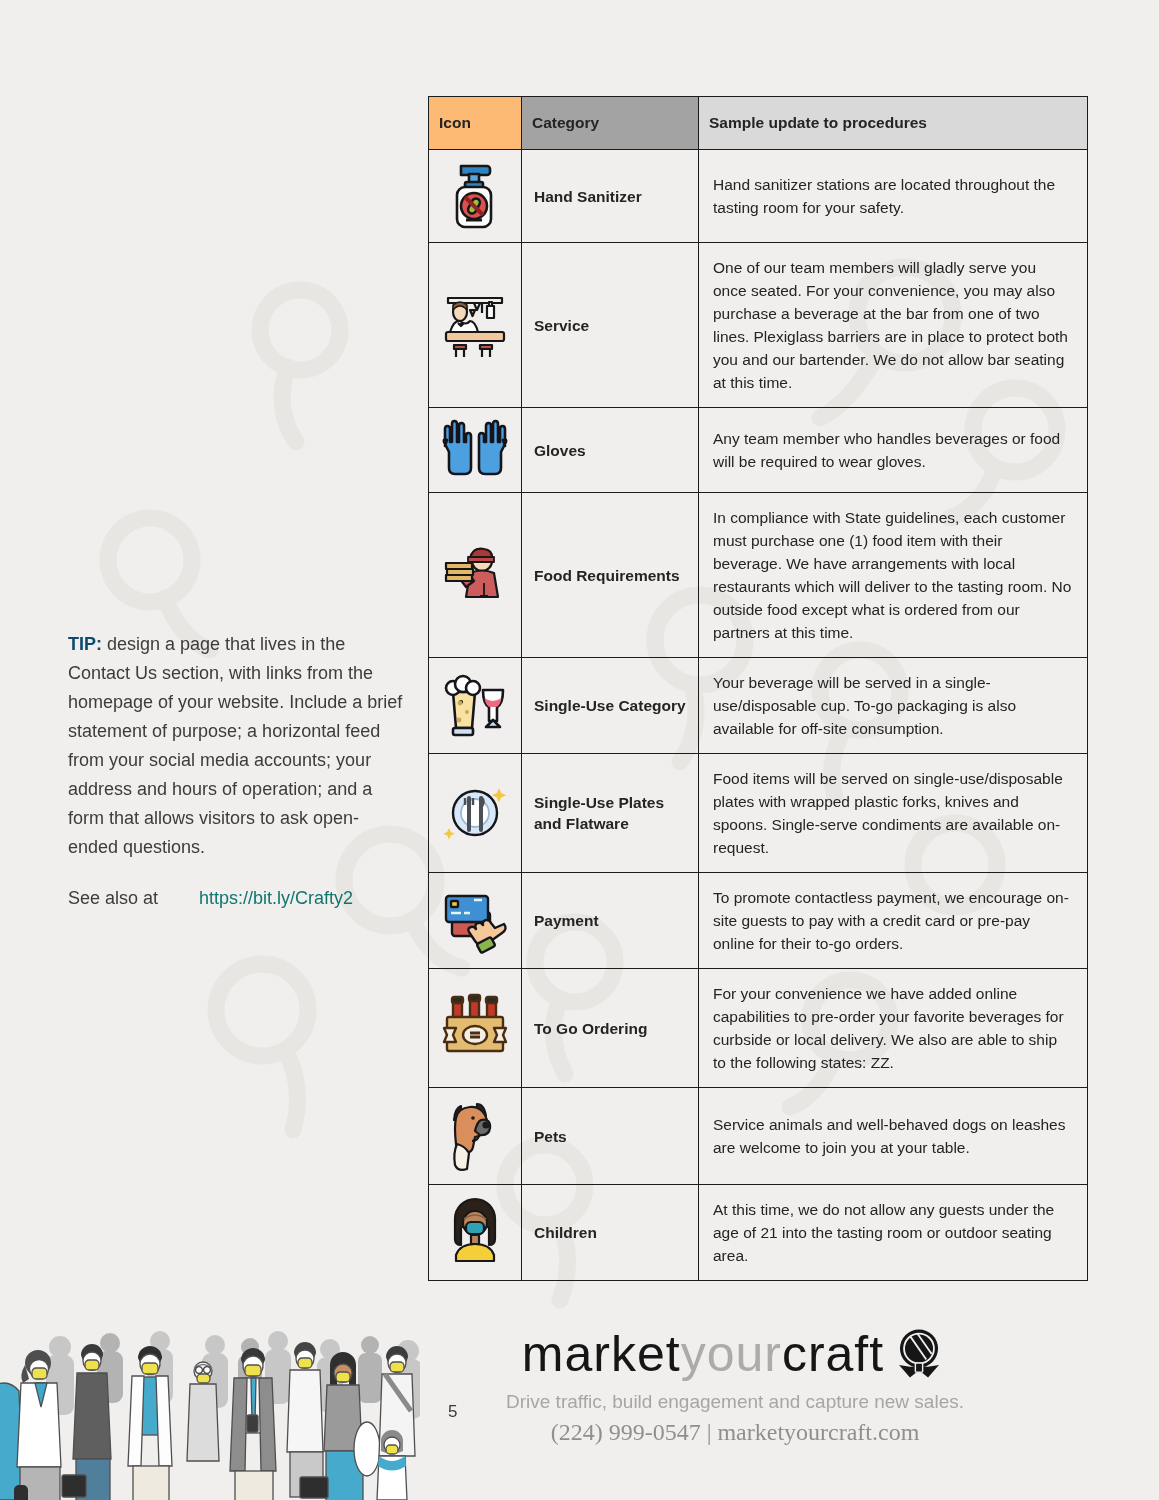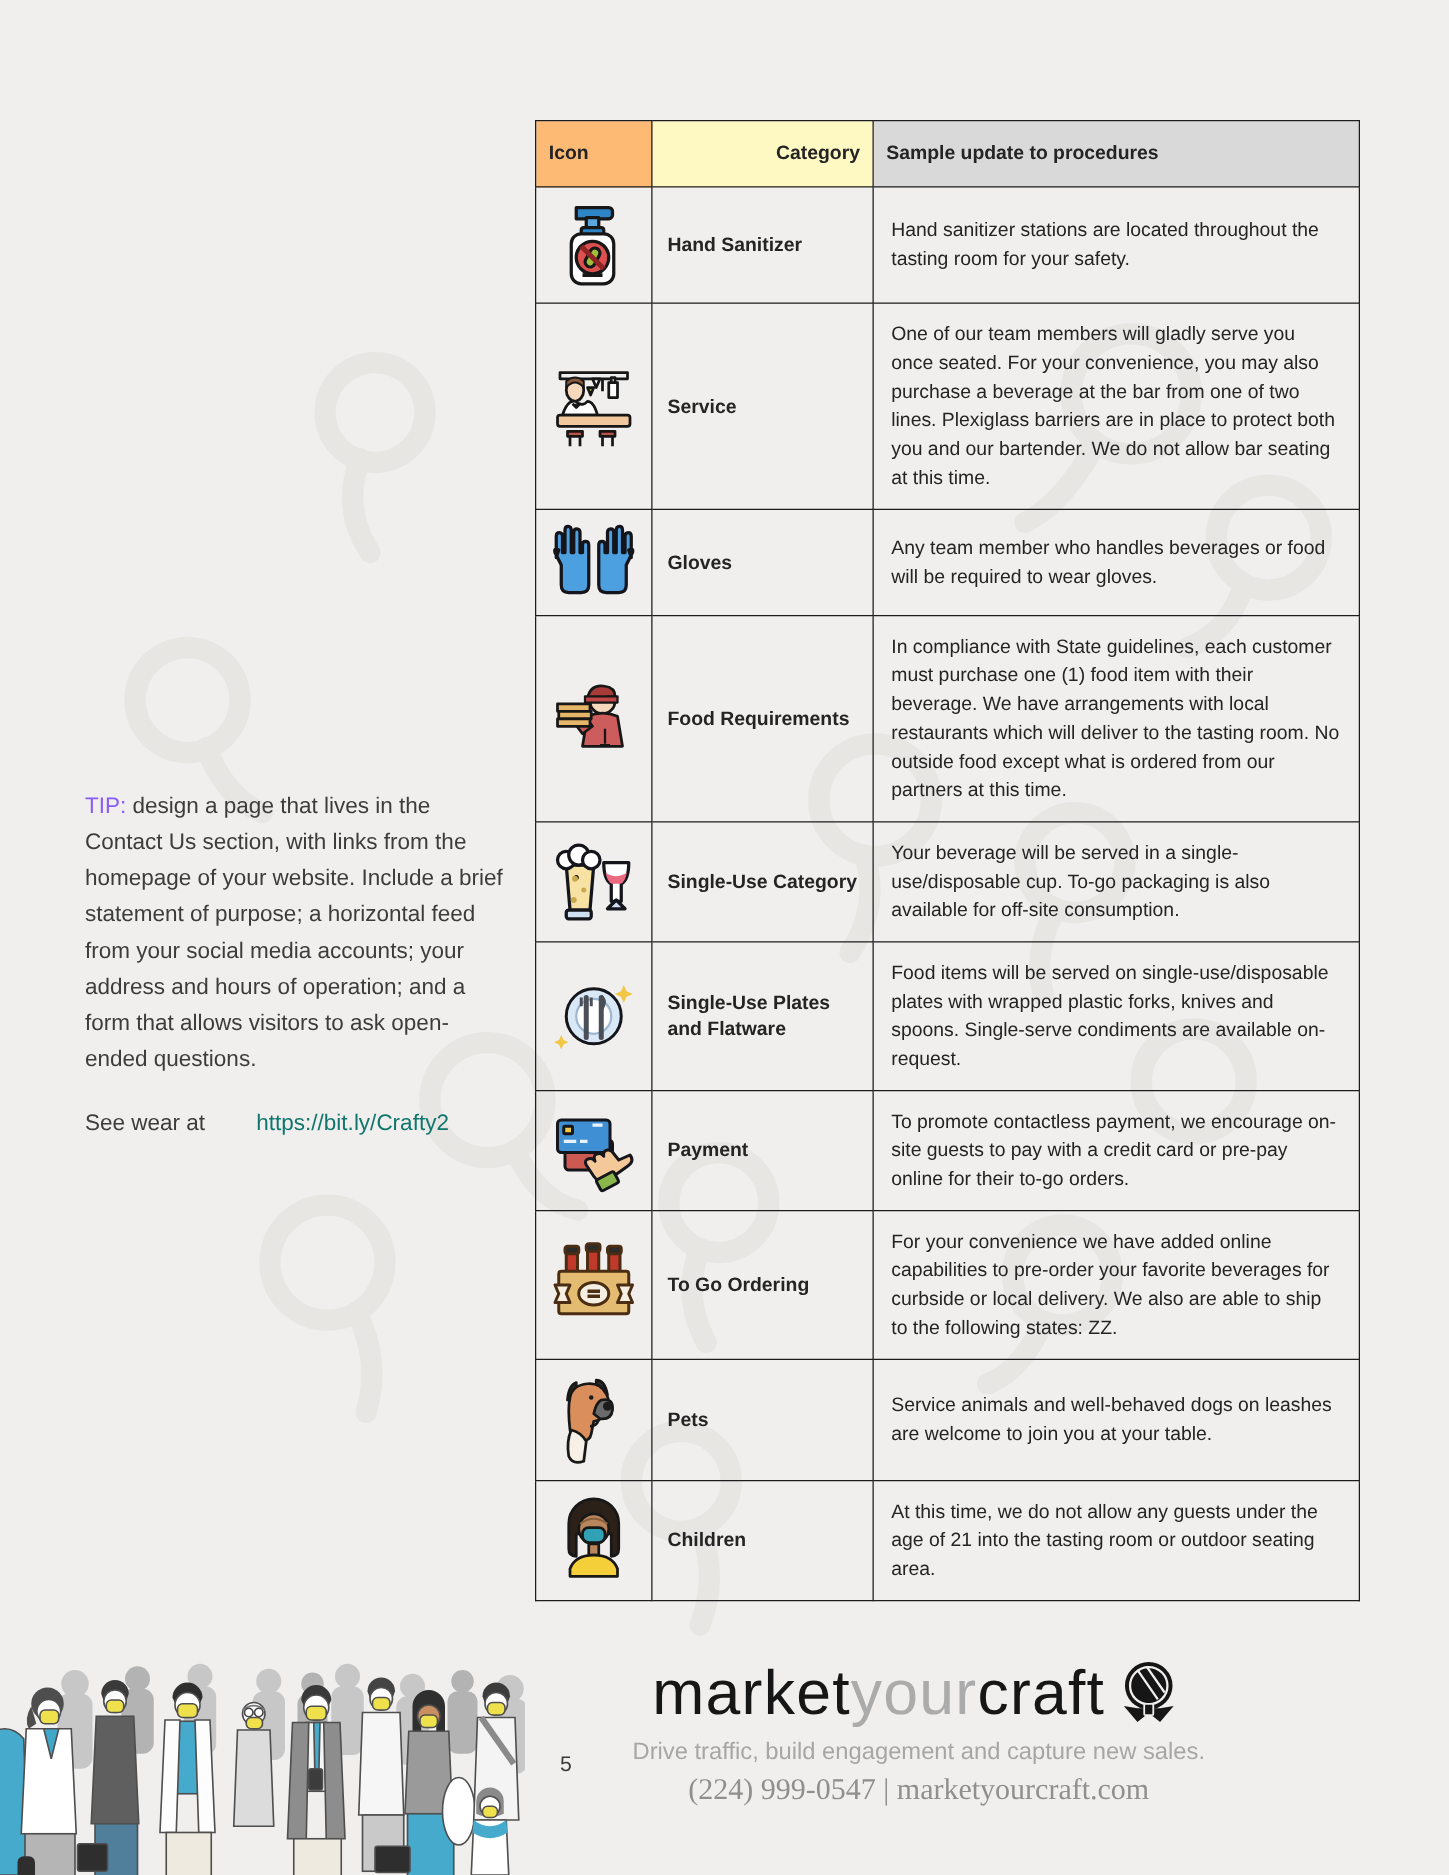--- a/index.html
+++ b/index.html
@@ -6,21 +6,21 @@
   body{width:1159px;height:1500px;position:relative;overflow:hidden;
        background:#f0efee;font-family:"Liberation Sans",sans-serif;color:#222;}
   .page{position:absolute;inset:0;}
 
   
   .watermark{position:absolute;inset:0;pointer-events:none;}
 
   
   .tip-block{position:absolute;left:68px;top:630px;width:336px;font-size:18px;
              line-height:29px;color:#3c3c3c;}
-  .tip-label{font-weight:normal;color:#8b5cf6;}
+  .tip-label{font-weight:bold;color:#0c4a6e;}
   .see-more{margin-top:22px;}
   .tip-link{text-decoration:none;}
 
   
   .proc-table{position:absolute;left:428px;top:96px;width:659px;
               border-collapse:collapse;table-layout:fixed;}
   .proc-table th,.proc-table td{border:1.6px solid #1c1c1c;vertical-align:middle;
               font-size:15.5px;color:#242424;background:transparent;}
   .proc-table th{background:#d9d9d9;text-align:left;font-weight:bold;height:44px;
               padding:4px 10px;}
@@ -71,33 +71,33 @@
       <circle cx="150" cy="560" r="42"></circle>
         <path d="M165,598 q15,40 45,52"></path>
       <circle cx="300" cy="330" r="40"></circle>
         <path d="M288,367 q-15,40 8,75"></path>
       <circle cx="955" cy="865" r="42"></circle>
     </g>
   </svg>
 
   <div class="tip-block">
     <div><span class="tip-label">TIP:</span><span> design a page that lives in the Contact Us section, with links from the homepage of your website. Include a brief statement of purpose; a horizontal feed from your social media accounts; your address and hours of operation; and a form that allows visitors to ask open-ended questions.</span></div>
-    <div class="see-more"><span>See wear at </span><a class="tip-link" href="#" id="tip-link" style="color: #0f766e; margin-left: 36px;">https://bit.ly/Crafty2</a></div>
+    <div class="see-more"><span>See also at </span><a class="tip-link" href="#" id="tip-link" style="color: #0f766e; margin-left: 36px;">https://bit.ly/Crafty2</a></div>
   </div>
 
   <table class="proc-table">
     <colgroup>
         <col class="col-icon">
         <col class="col-cat">
         <col class="col-sample">
       </colgroup>
     <thead>
       <tr>
         <th style="background: #fdba74;">Icon</th>
-        <th style="background: #fef9c3; text-align: right;">Category</th>
+        <th style="background: #a3a3a3;">Category</th>
         <th style="background: rgb(217, 217, 217);">Sample update to procedures</th>
       </tr>
     </thead>
     <tbody>
         <tr>
       <td class="icon-cell"><svg width="62" height="72" viewBox="0 0 62 72">
               <g stroke="#171717" stroke-width="2.6" stroke-linejoin="round">
                 <path d="M17,6 h26 a3,3 0 0 1 3,3 v3 a3,3 0 0 1 -3,3 h-26 z" fill="#2d85c5"></path>
                 <rect x="25" y="14" width="10" height="9" fill="#5aa7dd"></rect>
                 <rect x="21" y="22" width="18" height="6" rx="2" fill="#2d85c5"></rect>

